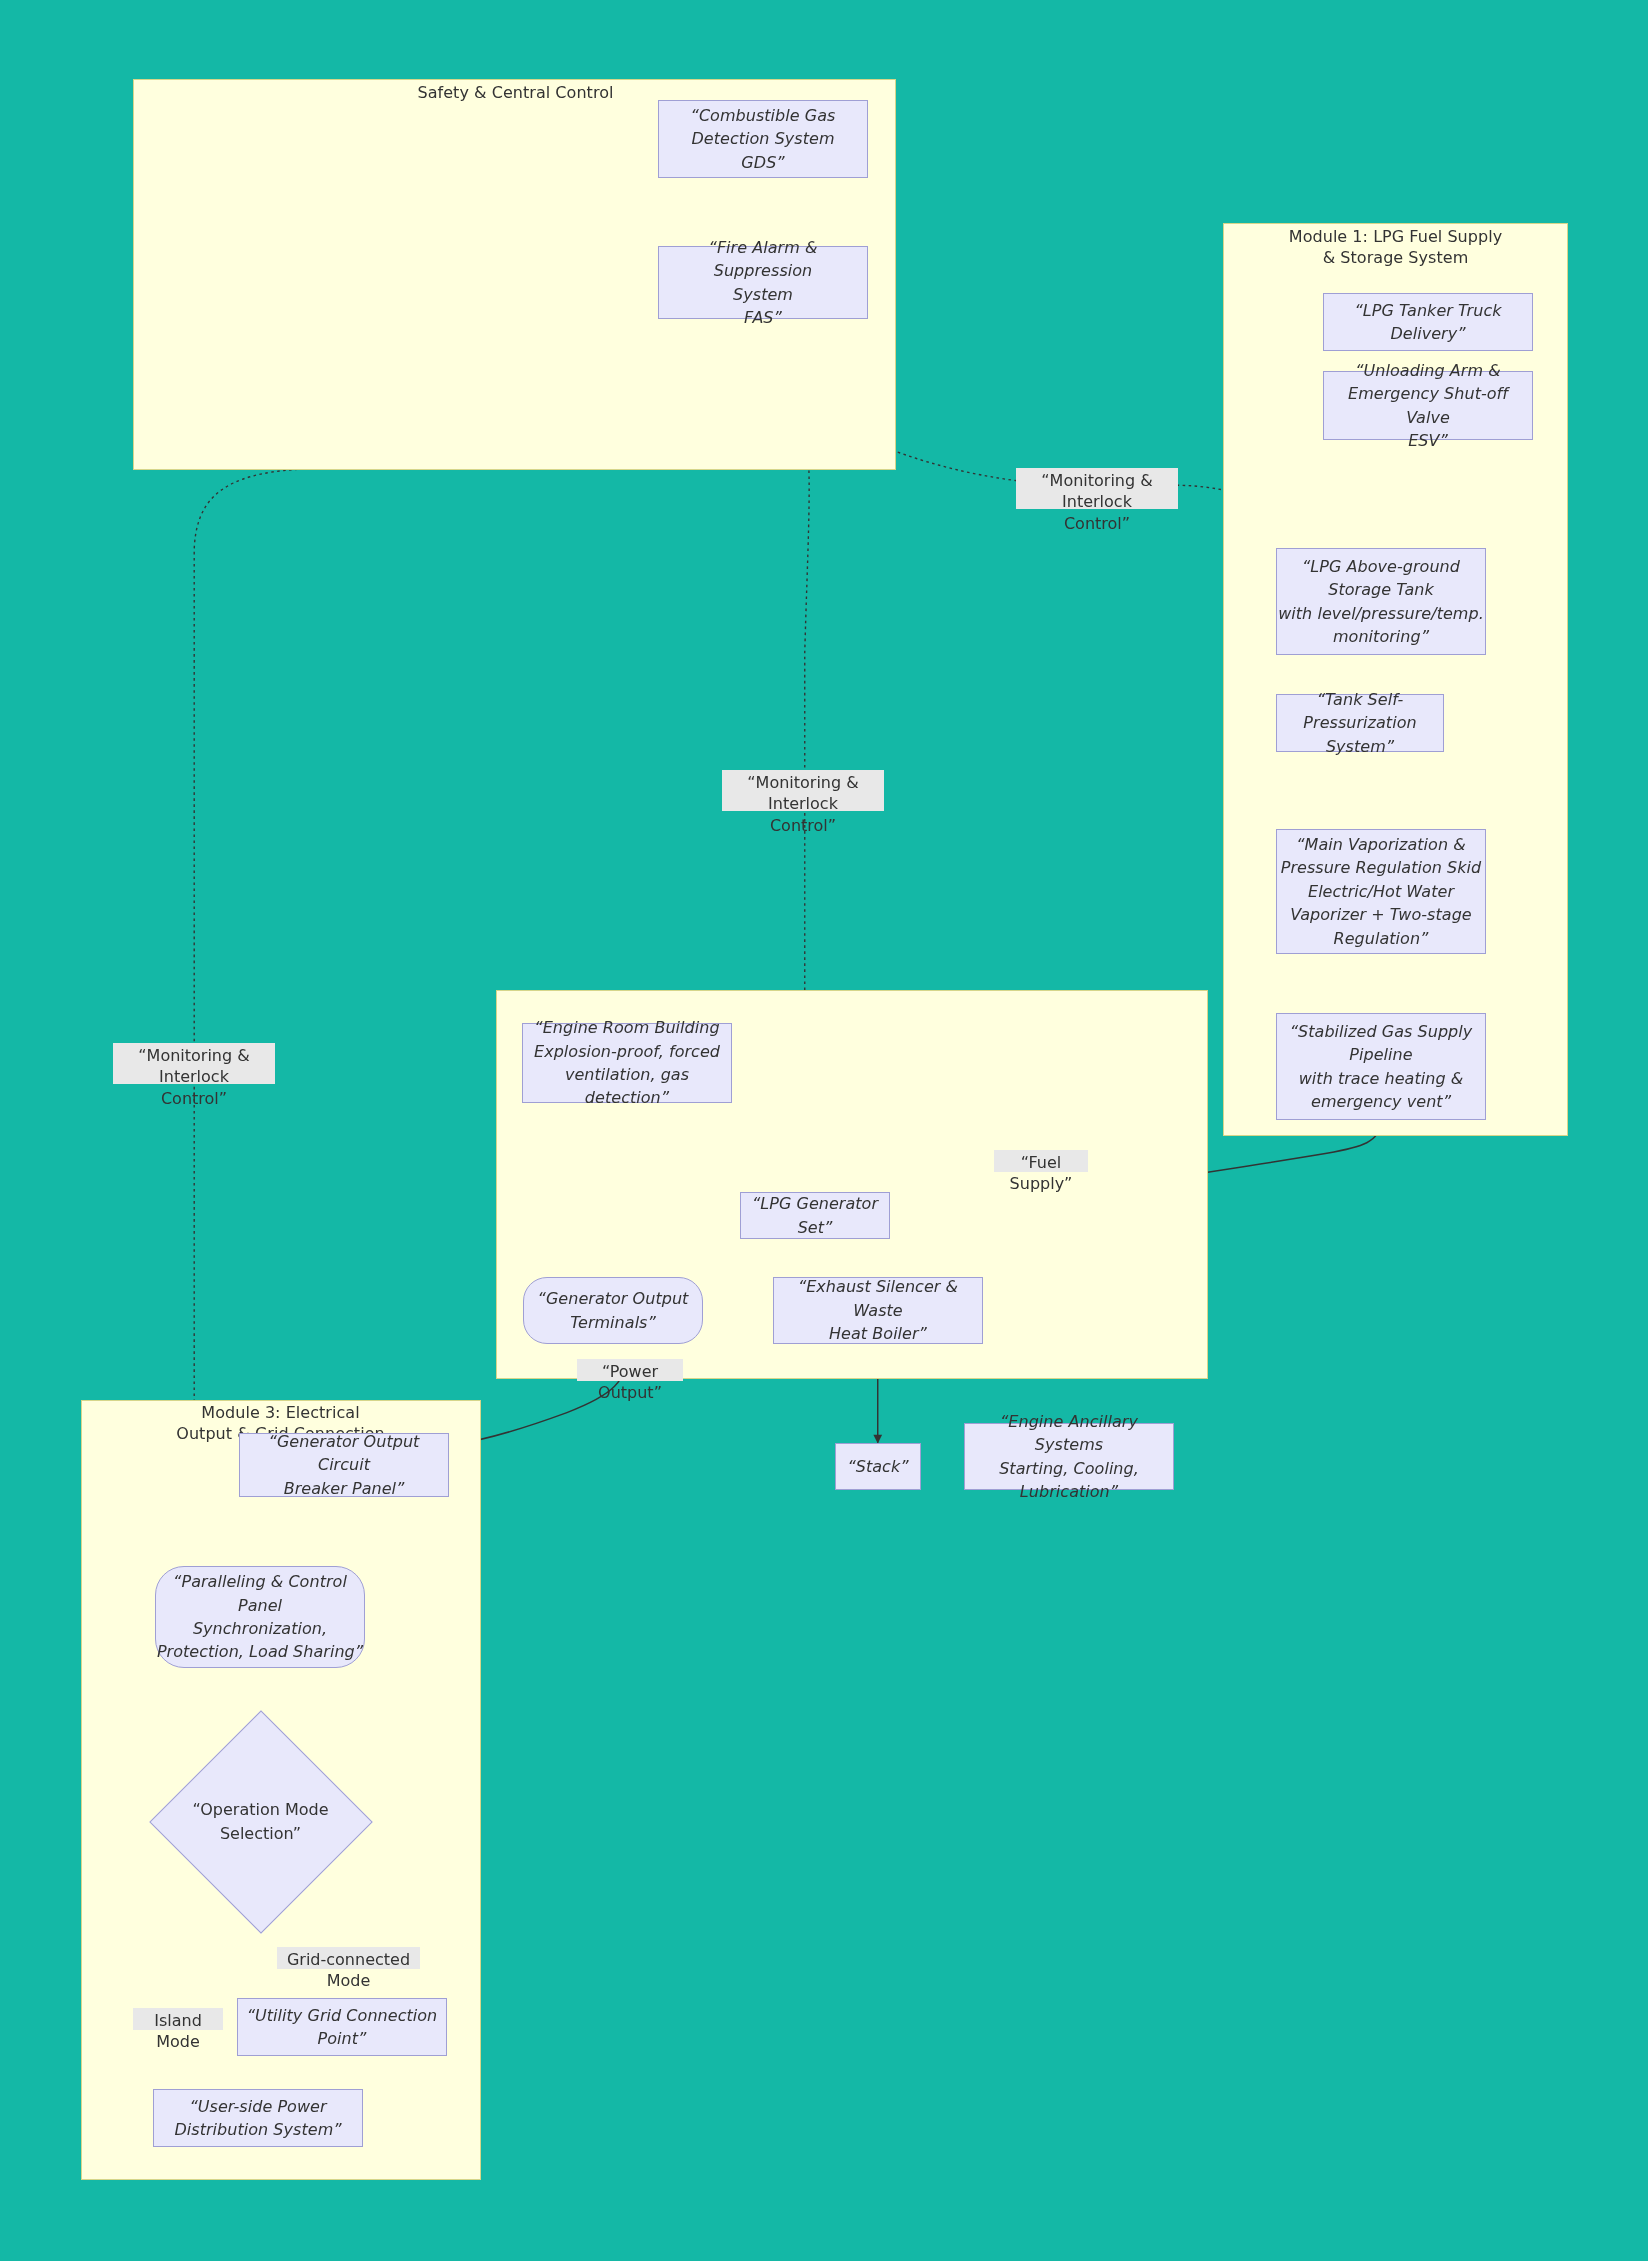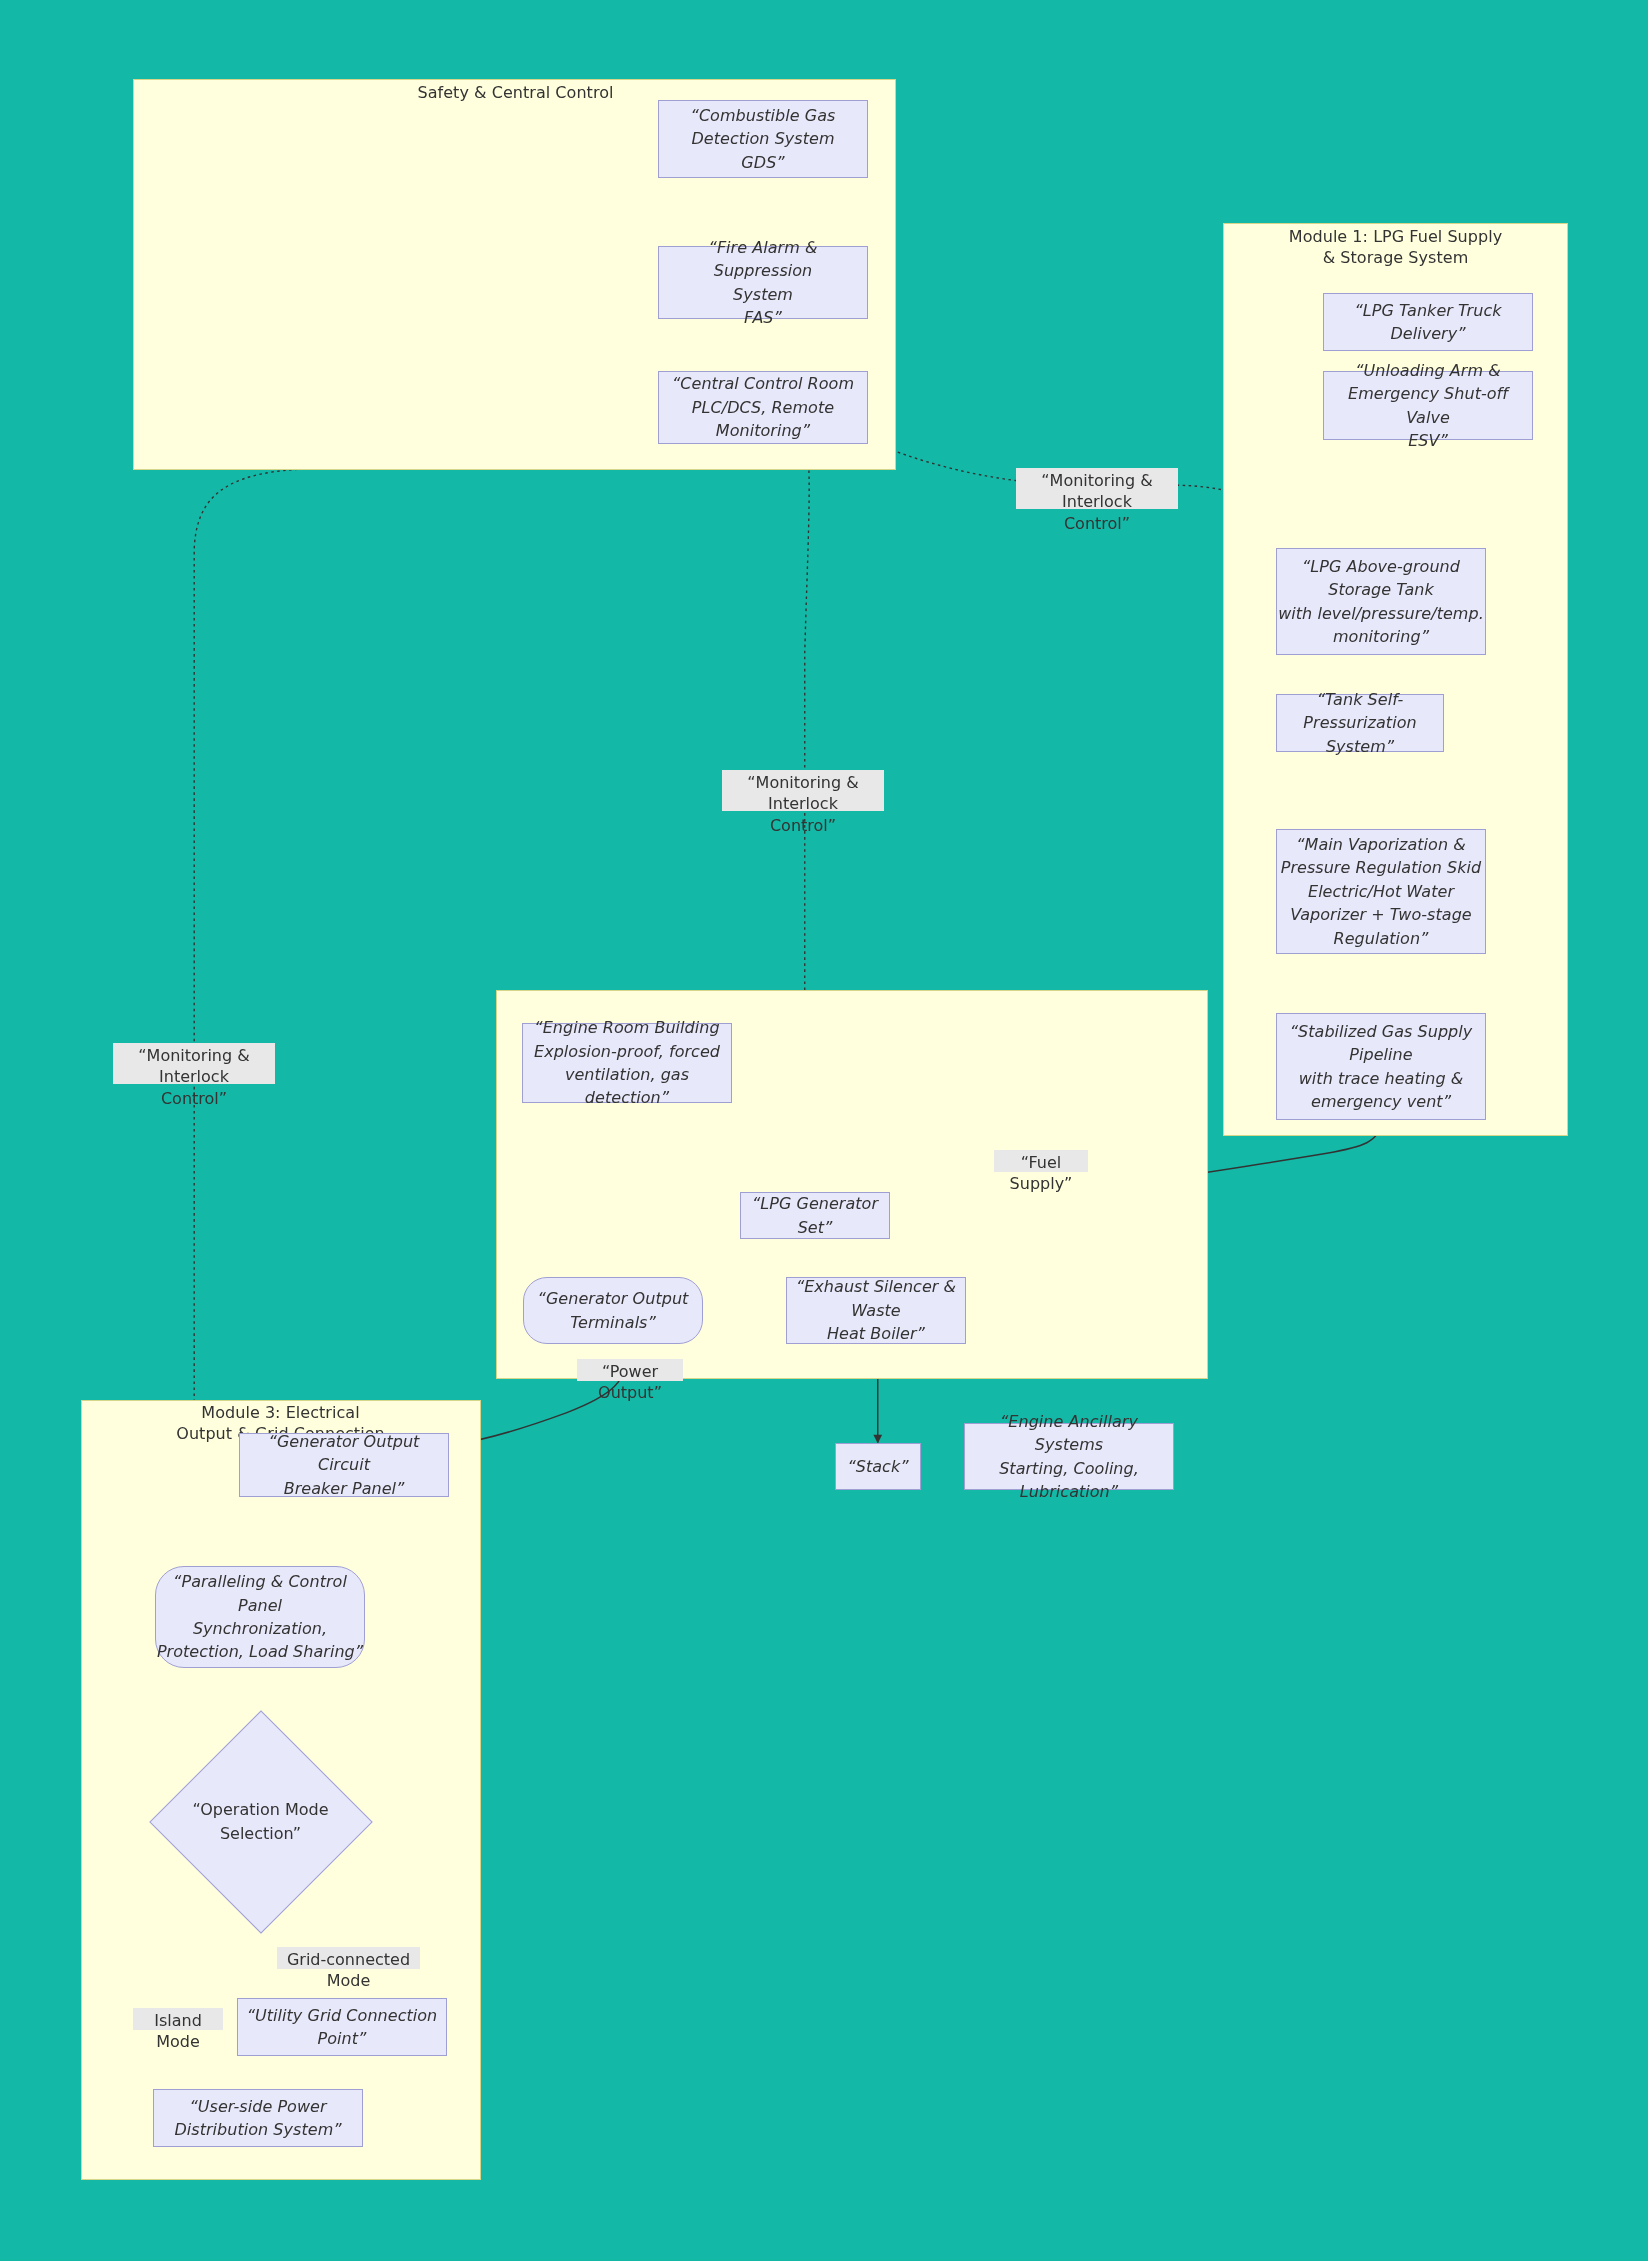--- a/index.html
+++ b/index.html
@@ -181,23 +181,20 @@
 Output &amp; Grid Connection</div>
 
   <div class="node" style="left:658px; top:100px; width:210px; height:78px;">“Combustible Gas
 Detection System
 GDS”</div>
 
   <div class="node" style="left:658px; top:246px; width:210px; height:73px;">“Fire Alarm &amp; Suppression
 System
 FAS”</div>
 
-  <div class="node" style="left:658px; top:371px; width:210px; height:73px;">“Central Control Room
-PLC/DCS, Remote
-Monitoring”</div>
 
   <div class="node" style="left:1323px; top:253px; width:210px; height:58px;margin-top:40px;">“LPG Tanker Truck
 Delivery”</div>
 
   <div class="node" style="left:1323px; top:371px; width:210px; height:69px;">“Unloading Arm &amp;
 Emergency Shut-off Valve
 ESV”</div>
 
   <div class="node" style="left:1276px; top:548px; width:210px; height:107px;">“LPG Above-ground
 Storage Tank
@@ -220,21 +217,21 @@
 
   <div class="node" style="left:522px; top:1023px; width:210px; height:80px;">“Engine Room Building
 Explosion-proof, forced
 ventilation, gas detection”</div>
 
   <div class="node" style="left:740px; top:1192px; width:150px; height:47px;">“LPG Generator Set”</div>
 
   <div class="node" style="left:523px; top:1277px; width:180px; height:67px;border-radius:24px;">“Generator Output
 Terminals”</div>
 
-  <div class="node" style="left:773px; top:1277px; width:180px; height:67px;margin-left:13px;">“Exhaust Silencer &amp; Waste
+  <div class="node" style="left:773px; top:1277px; width:210px; height:67px;">“Exhaust Silencer &amp; Waste
 Heat Boiler”</div>
 
   <div class="node" style="left:835px; top:1443px; width:86px; height:47px;">“Stack”</div>
 
   <div class="node" style="left:964px; top:1423px; width:210px; height:67px;">“Engine Ancillary Systems
 Starting, Cooling,
 Lubrication”</div>
 
   <div class="node" style="left:239px; top:1433px; width:210px; height:64px;">“Generator Output Circuit
 Breaker Panel”</div>

